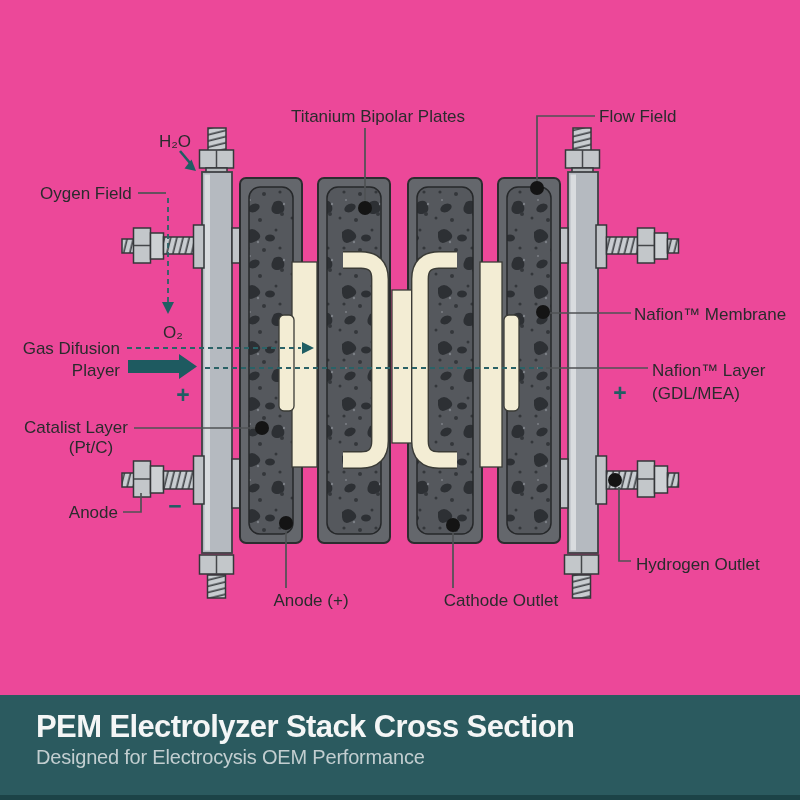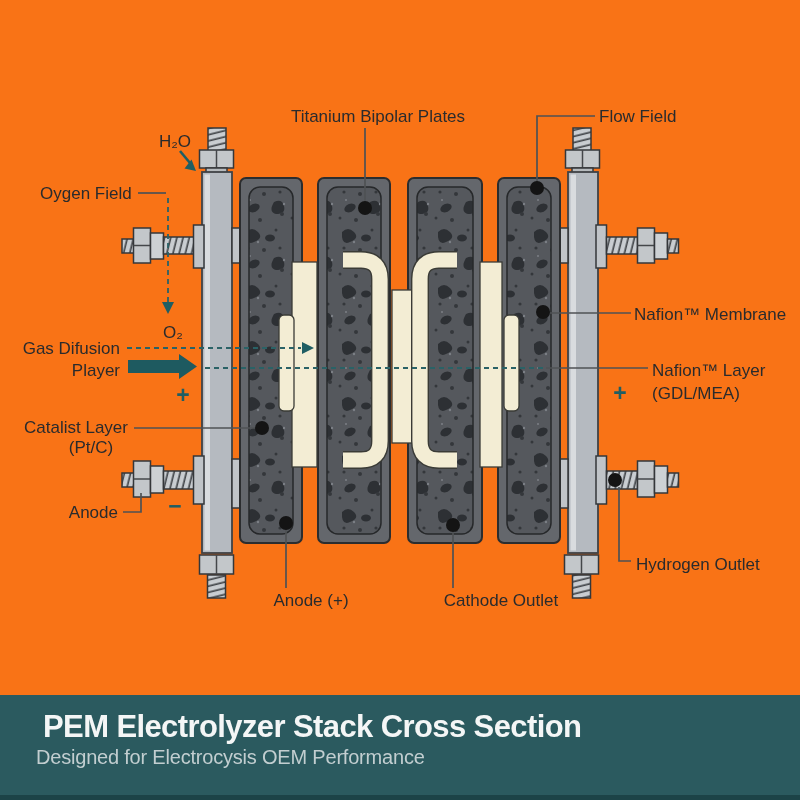--- a/index.html
+++ b/index.html
@@ -1,24 +1,24 @@
 <!DOCTYPE html>
 <html><head>
 <meta charset="utf-8">
 <style>
   html,body{margin:0;padding:0;background:#e8e8e8;}
-  .page{position:relative;width:800px;height:800px;background:#f97316;overflow:hidden;
+  .page{position:relative;width:800px;height:800px;background:#ec4899;overflow:hidden;
         font-family:"Liberation Sans",sans-serif;}
   svg{position:absolute;left:0;top:0;display:block;}
   svg text{font-family:"Liberation Sans",sans-serif;fill:#2a2b2d;}
   .lbl{font-size:17px;}
   .sign{font-size:23px;font-weight:bold;fill:#1f5e63;}
   .footer{position:absolute;left:0;top:695px;width:800px;height:105px;background:#2b5a5f;
           box-sizing:border-box;padding:14px 0 0 36px;border-bottom:5px solid #1c4347;}
-  .footer-title{font-size:31px;font-weight:bold;color:#f4f6f6;letter-spacing:-0.6px;line-height:1.15;margin-left:7px;}
+  .footer-title{font-size:31px;font-weight:bold;color:#f4f6f6;letter-spacing:-0.6px;line-height:1.15;}
   .footer-subtitle{font-size:20px;color:#c2ced0;margin-top:1px;letter-spacing:-0.2px;}
 </style>
 </head>
 <body>
 
 <div class="page">
 
 <svg width="800" height="695" viewBox="0 0 800 695">
   <defs>
     <pattern id="mot" width="48" height="56" patternUnits="userSpaceOnUse">

